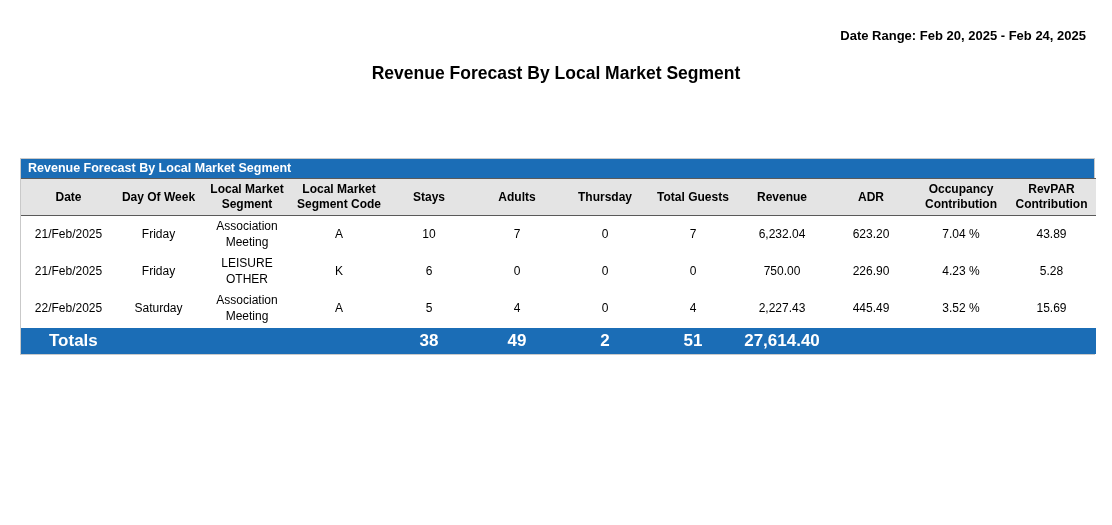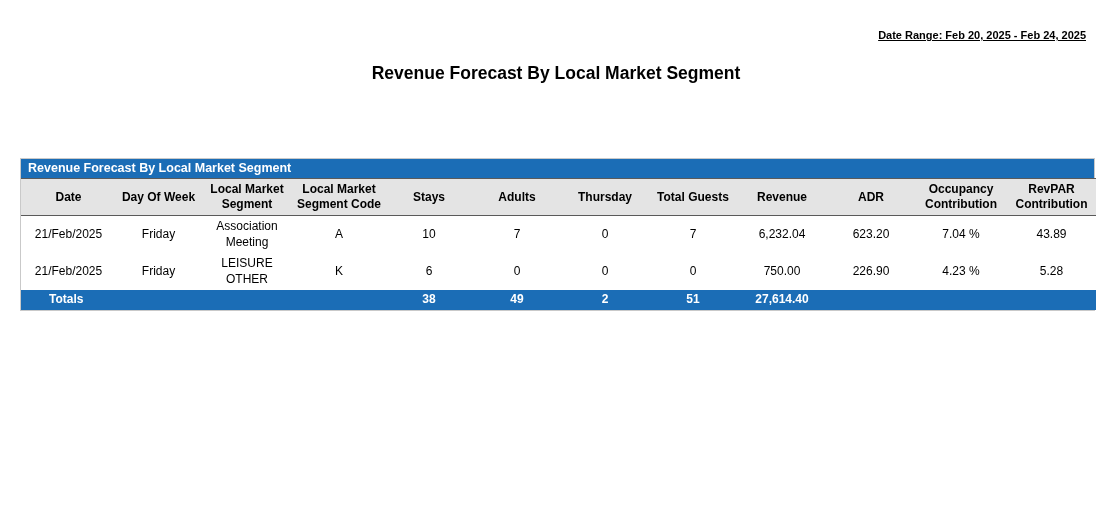--- a/index.html
+++ b/index.html
@@ -5,23 +5,22 @@
   :root{ --blue:#1b6db6; --colhead-bg:#e4e4e4; }
   html,body{ margin:0; padding:0; background:#ffffff; }
   body{
     width:1112px; height:525px; overflow:hidden;
     font-family:"Liberation Sans", sans-serif; color:#000;
   }
   .meta{
     text-align:right;
     padding:25px 26px 0 0;
     font-weight:bold;
-    font-size:11px;
+    font-size:13px;
     line-height:21px;
-    text-decoration:underline;
   }
   .page-title{
     text-align:center;
     font-size:17.5px;
     font-weight:bold;
     margin:17px 0 0 0;
   }
   .table-wrap{
     margin:74px 17px 0 20px;
     border:1px solid #c9c9c9;
@@ -58,21 +57,21 @@
     vertical-align:middle;
     padding:3px 6px;
     height:34px;
     box-sizing:border-box;
     line-height:1.3;
   }
   tbody tr.totals-row td{
     background:var(--blue);
     color:#ffffff;
     font-weight:bold;
-    font-size:12px;
+    font-size:17px;
     height:18px;
     padding:2px 0;
   }
   tbody tr.totals-row td.totals-label{
     text-align:left;
     padding-left:28px;
   }
 </style>
 </head>
 <body>
@@ -138,20 +137,34 @@
           <td>K</td>
           <td>6</td>
           <td>0</td>
           <td>0</td>
           <td>0</td>
           <td>750.00</td>
           <td>226.90</td>
           <td>4.23 %</td>
           <td>5.28</td>
         </tr>
+        <tr>
+          <td>22/Feb/2025</td>
+          <td>Saturday</td>
+          <td>Association Meeting</td>
+          <td>A</td>
+          <td>5</td>
+          <td>4</td>
+          <td>0</td>
+          <td>4</td>
+          <td>2,227.43</td>
+          <td>445.49</td>
+          <td>3.52 %</td>
+          <td>15.69</td>
+        </tr>
         <tr class="totals-row">
           <td class="totals-label">Totals</td>
           <td></td>
           <td></td>
           <td></td>
           <td>38</td>
           <td>49</td>
           <td>2</td>
           <td>51</td>
           <td>27,614.40</td>

